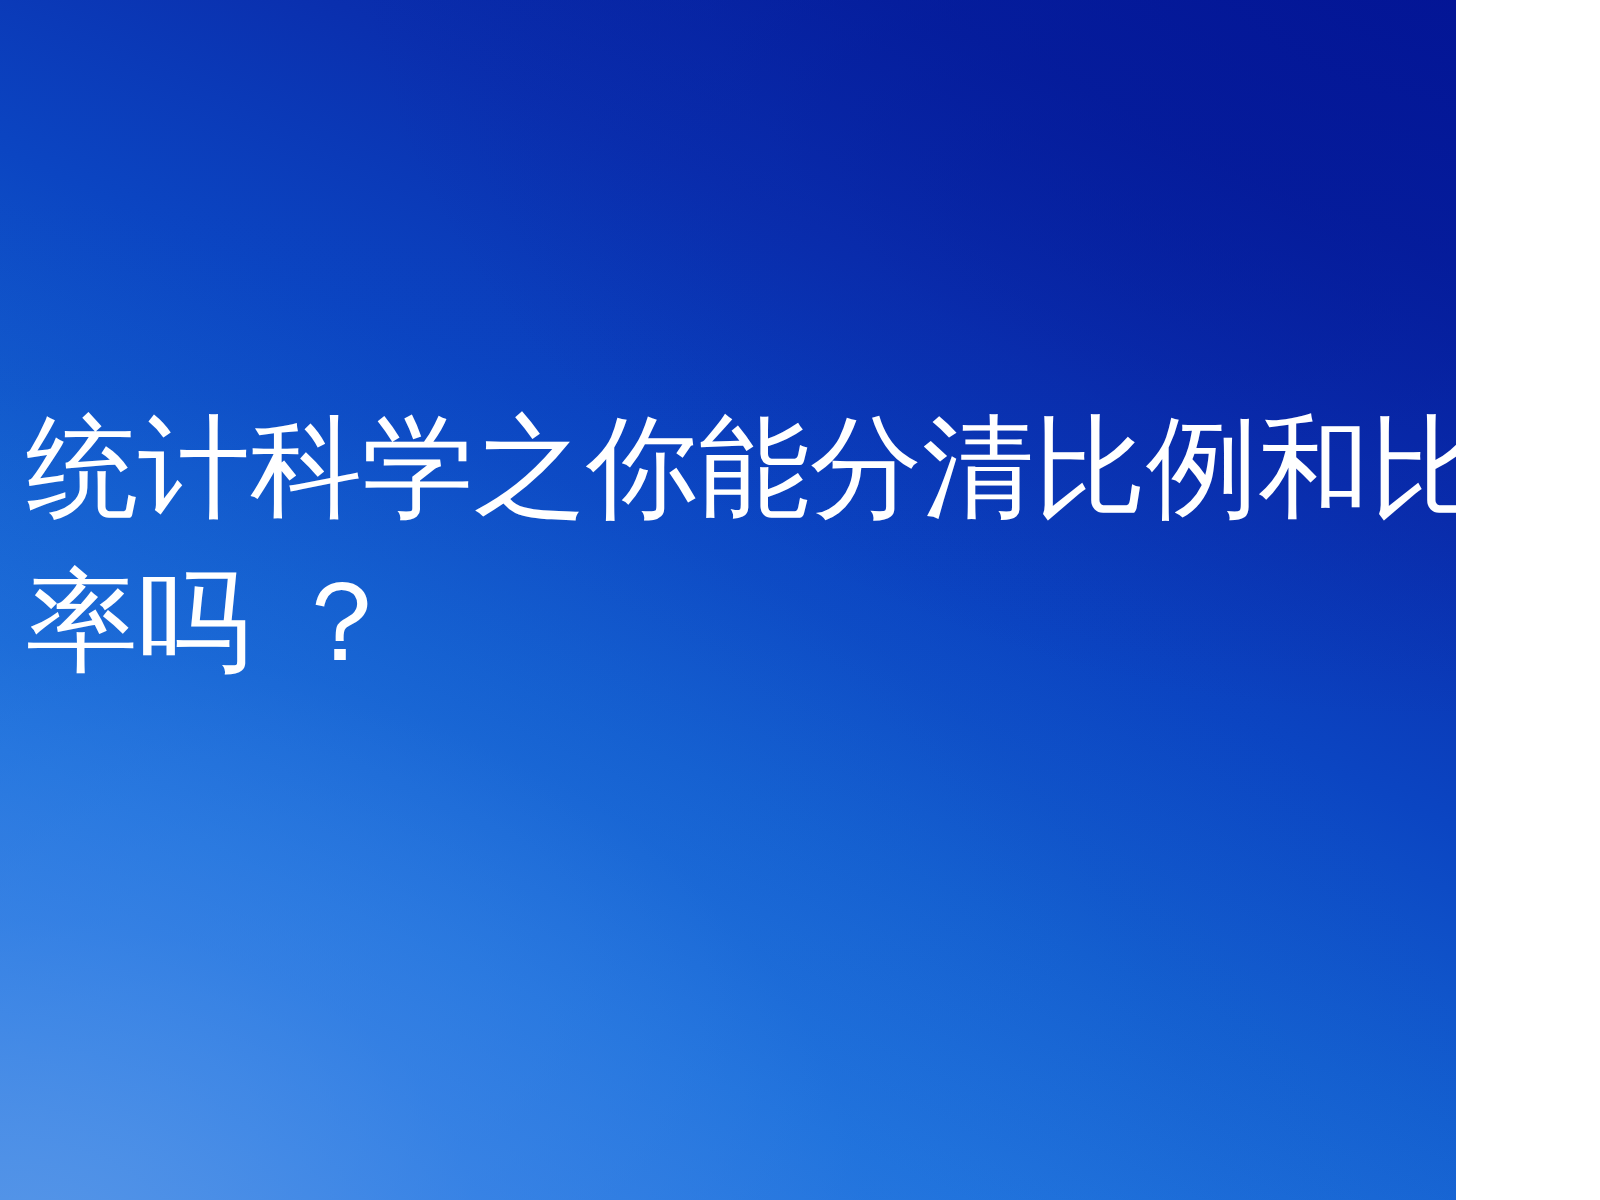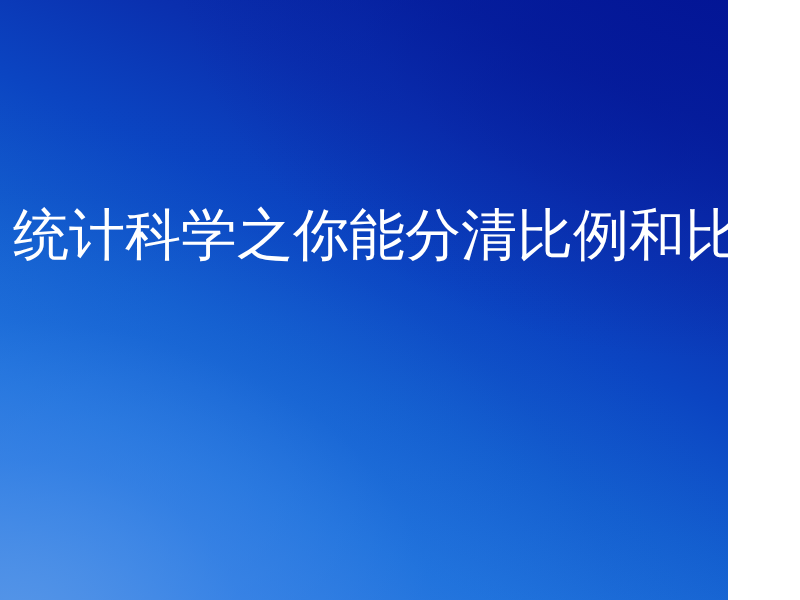--- a/index.html
+++ b/index.html
@@ -81,15 +81,16 @@
 <body>
 
 <div id="title-card">
 
   <div id="gradient-overlay"></div>
 
   <div id="gradient-overlay-2"></div>
 
   <div id="headline-block">
     <div class="headline-line">统计科学之你能分清比例和比</div>
+    <div class="headline-line">率吗 ？</div>
   </div>
 
 </div>
 
 </body></html>

